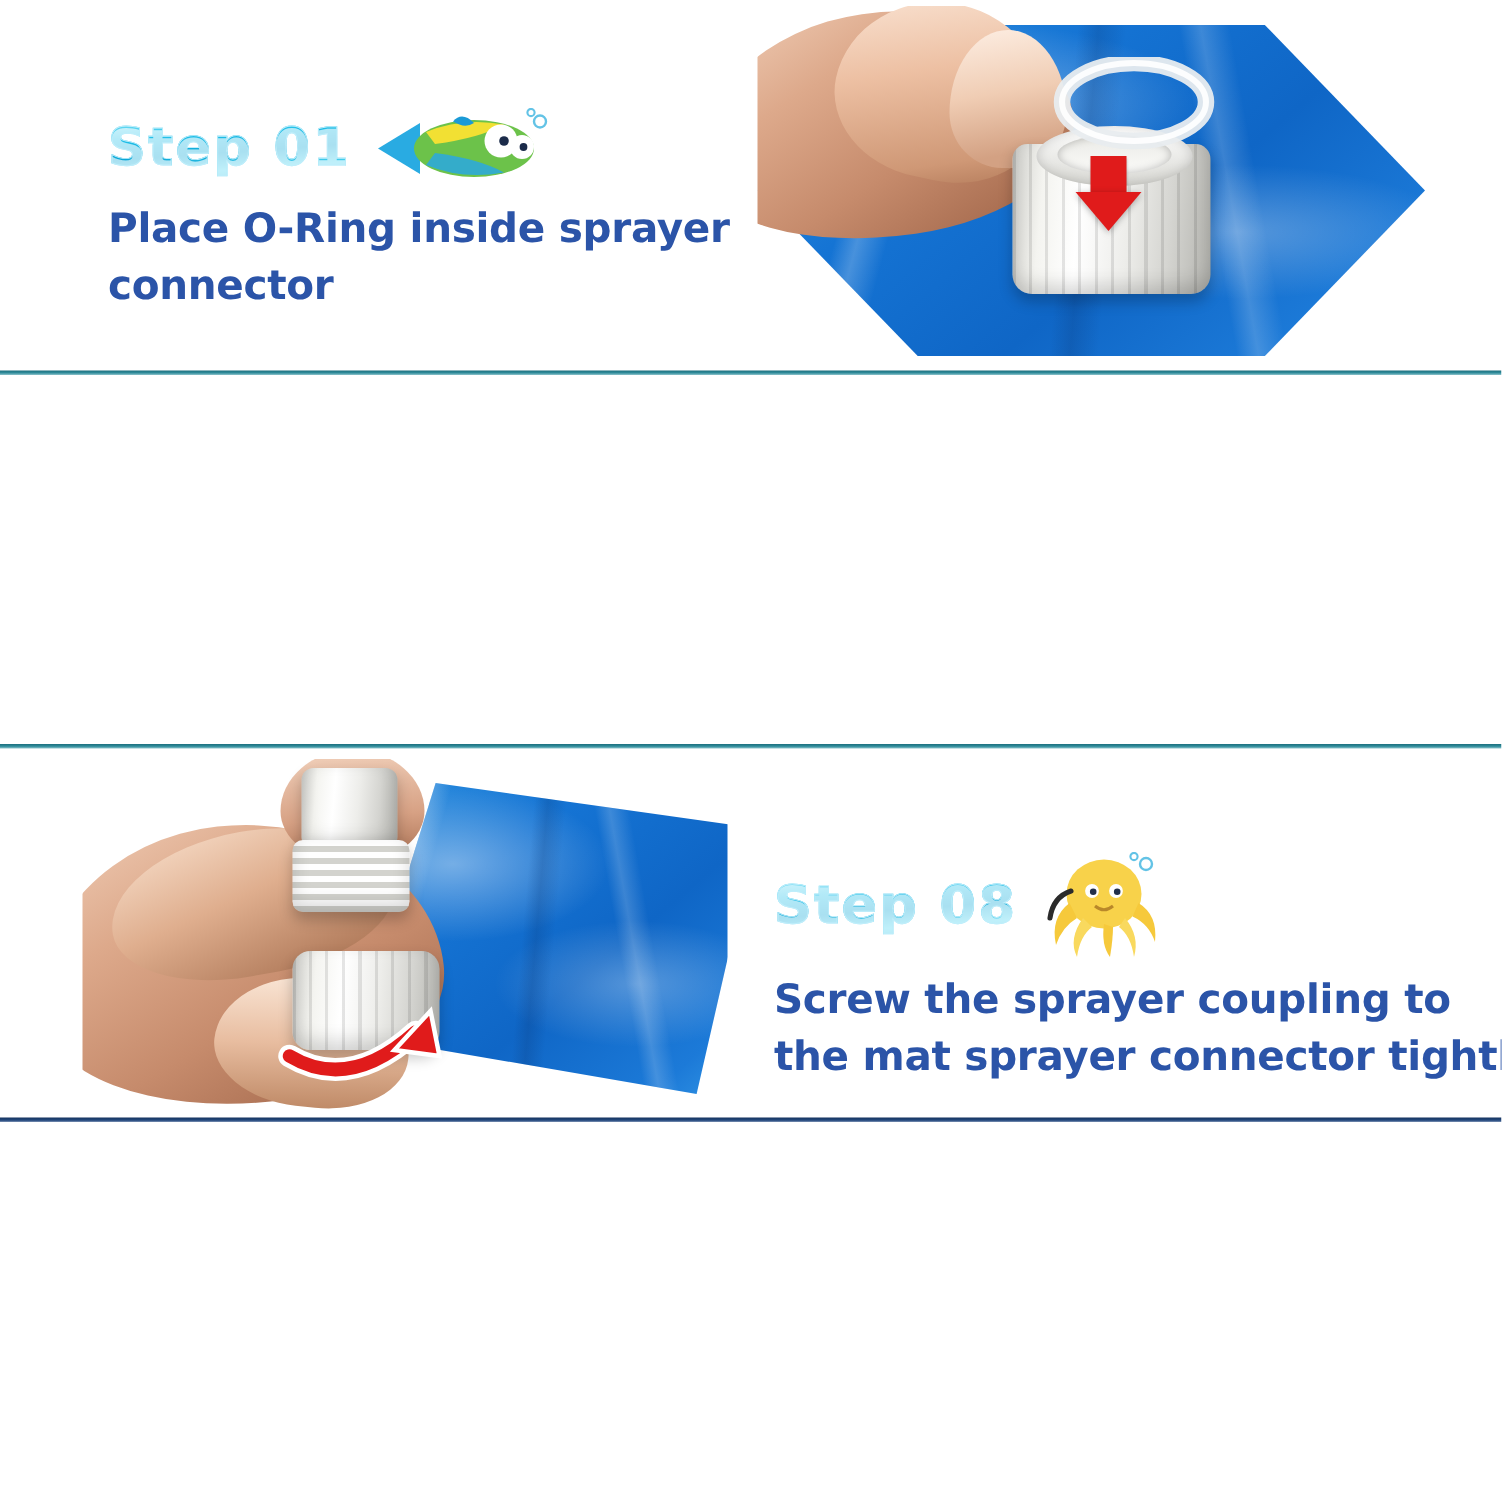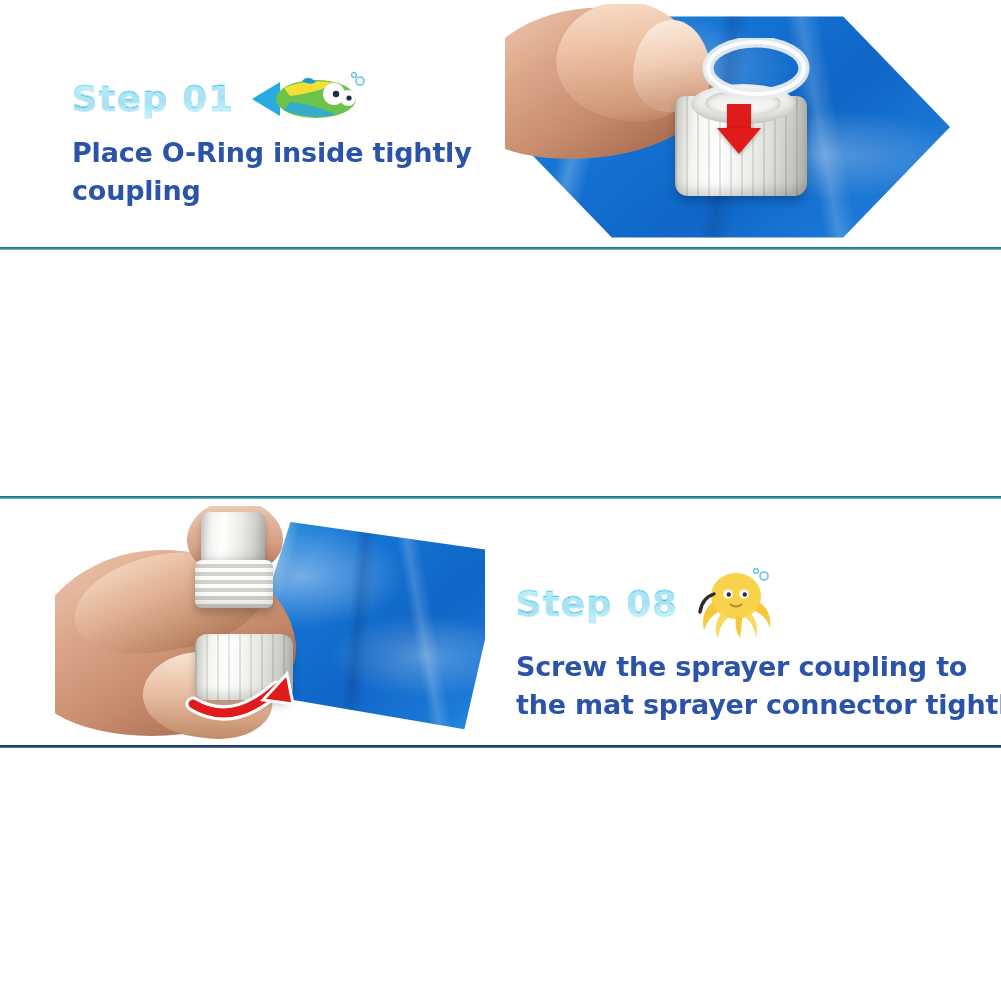--- a/index.html
+++ b/index.html
@@ -102,22 +102,22 @@
             <path d="M52 9 Q58 2 66 10 Q60 14 52 9Z" fill="#1b9ad6"></path>
             <ellipse cx="84" cy="22" rx="11" ry="11" fill="#ffffff"></ellipse>
             <ellipse cx="98" cy="26" rx="8" ry="8" fill="#ffffff"></ellipse>
             <circle cx="86" cy="22" r="3.2" fill="#1b2b4a"></circle>
             <circle cx="99" cy="26" r="2.6" fill="#1b2b4a"></circle>
             <circle cx="110" cy="9" r="4" fill="none" stroke="#63c3e6" stroke-width="1.6"></circle>
             <circle cx="104" cy="3" r="2.4" fill="none" stroke="#63c3e6" stroke-width="1.4"></circle>
           </svg>
         </span>
       </div>
-      <div class="body-line">Place O-Ring inside tightly</div>
-      <div class="body-line">coupling</div>
+      <div class="body-line">Place O-Ring inside sprayer</div>
+      <div class="body-line">connector</div>
     </div>
 
     <div class="photo ph1">
       <div class="matwrap">
         <div class="mat" style="left:0px;top:8px;width:445px;height:230px;">
             <div class="mat-folds"></div>
           </div>
 
         <div class="hand" style="left:-40px;top:4px;width:250px;height:150px;transform:rotate(-8deg);"></div>
         <div class="finger" style="left:52px;top:-2px;width:142px;height:118px;transform:rotate(12deg);

